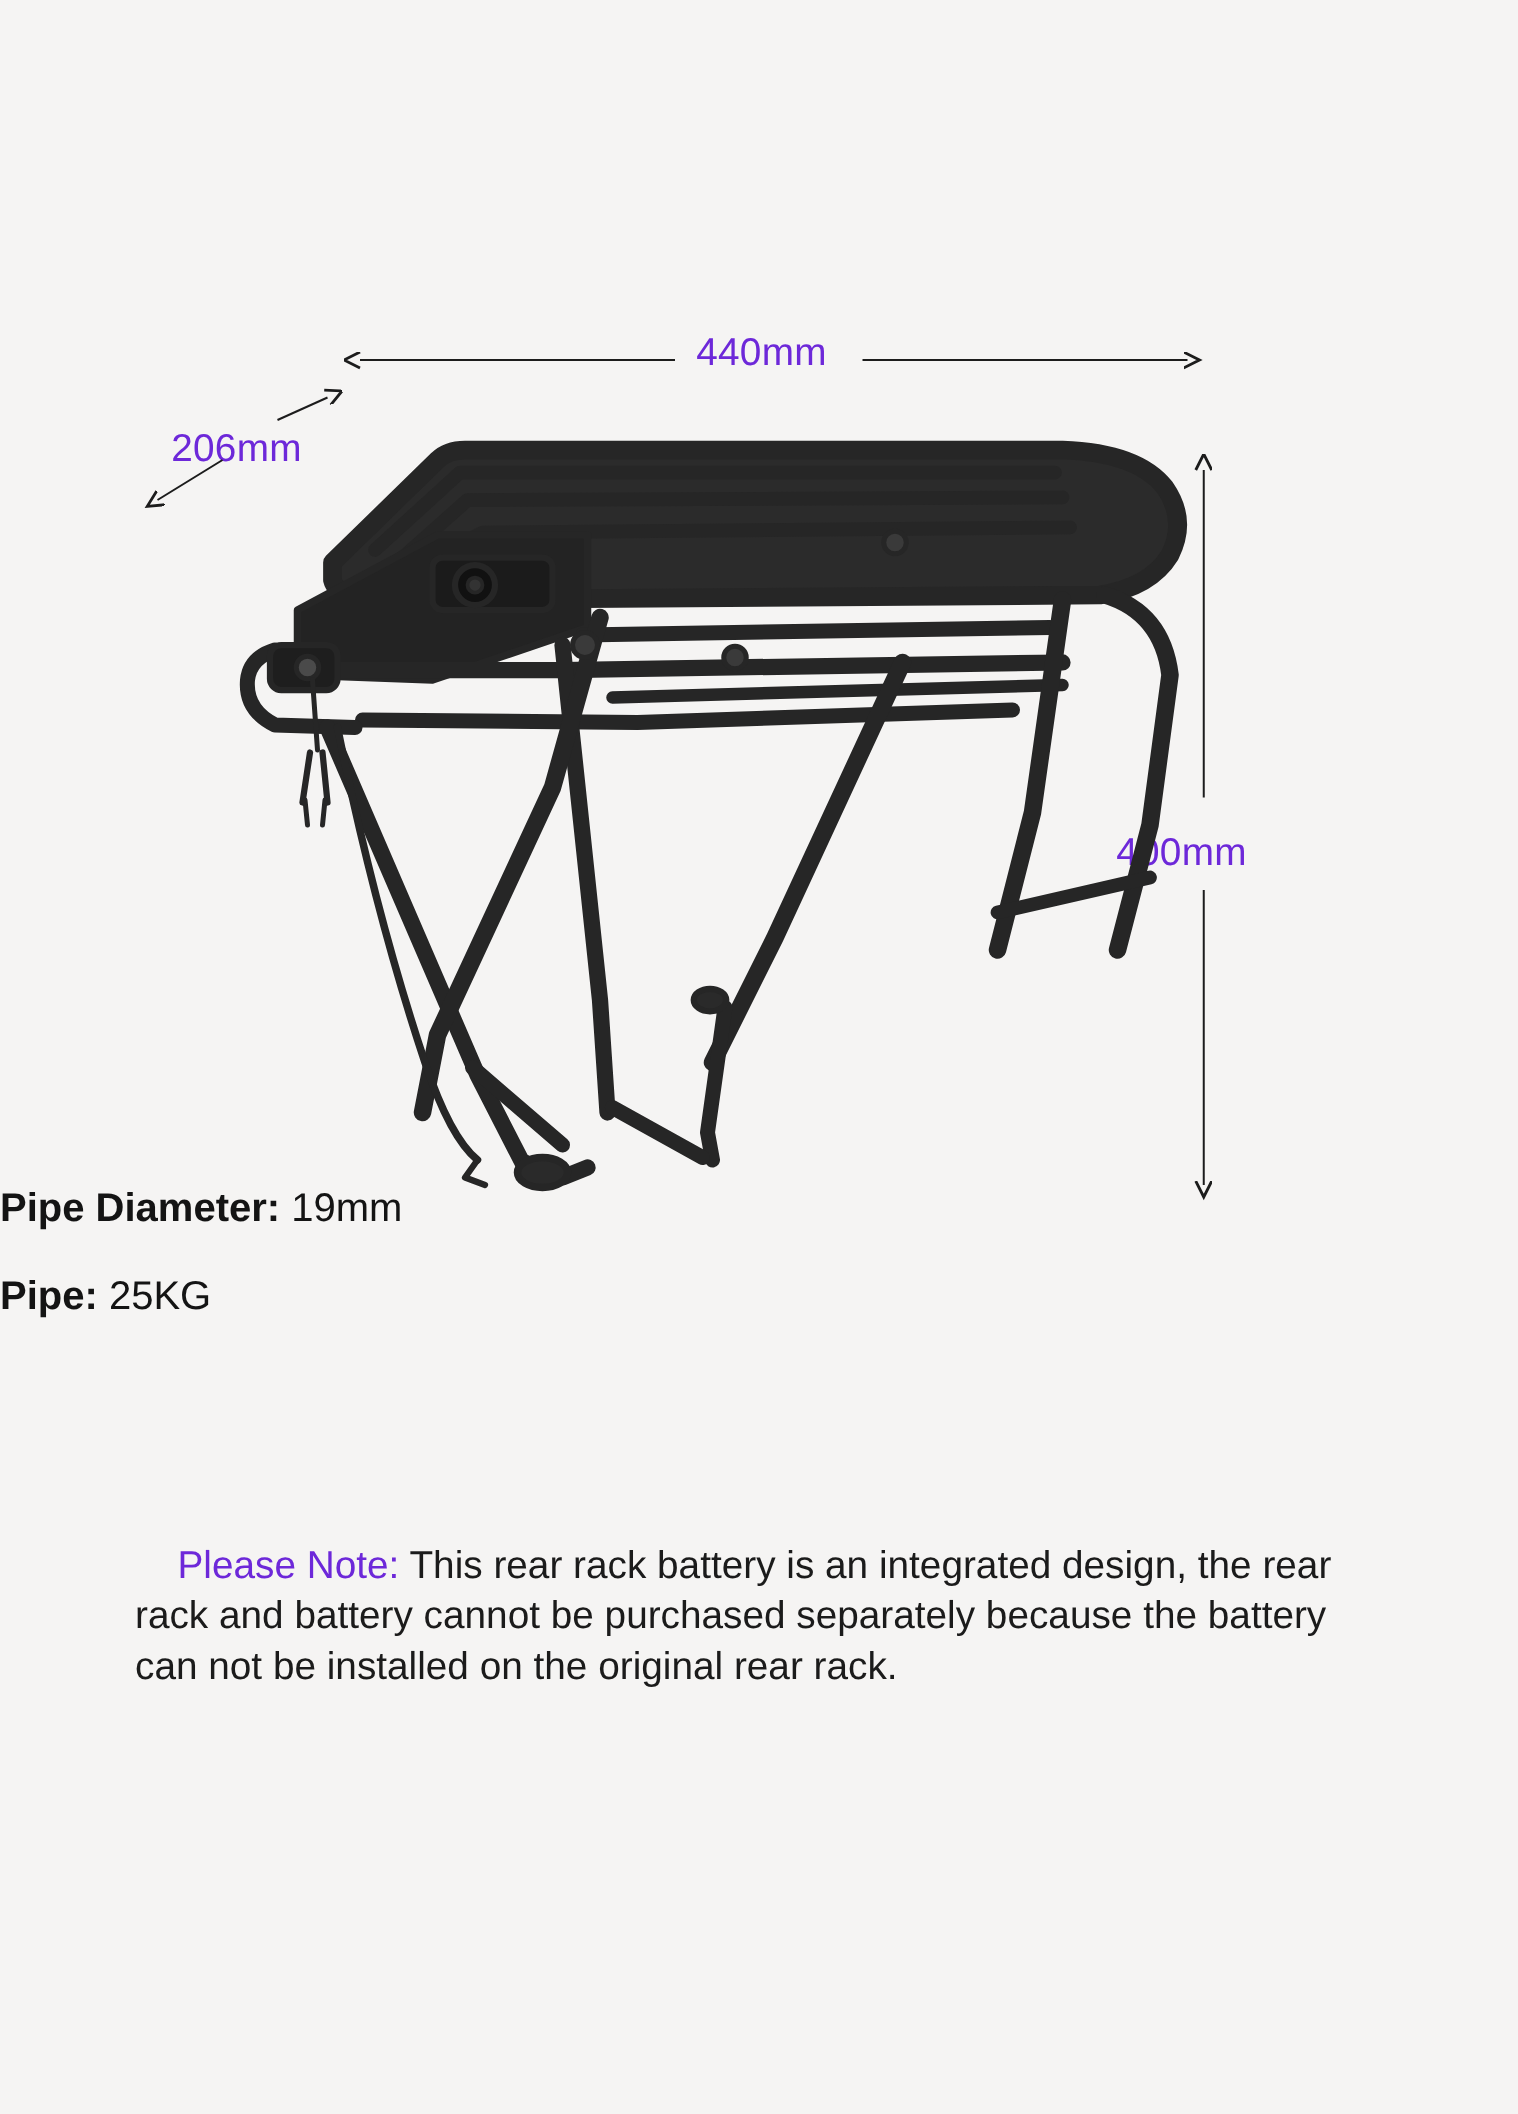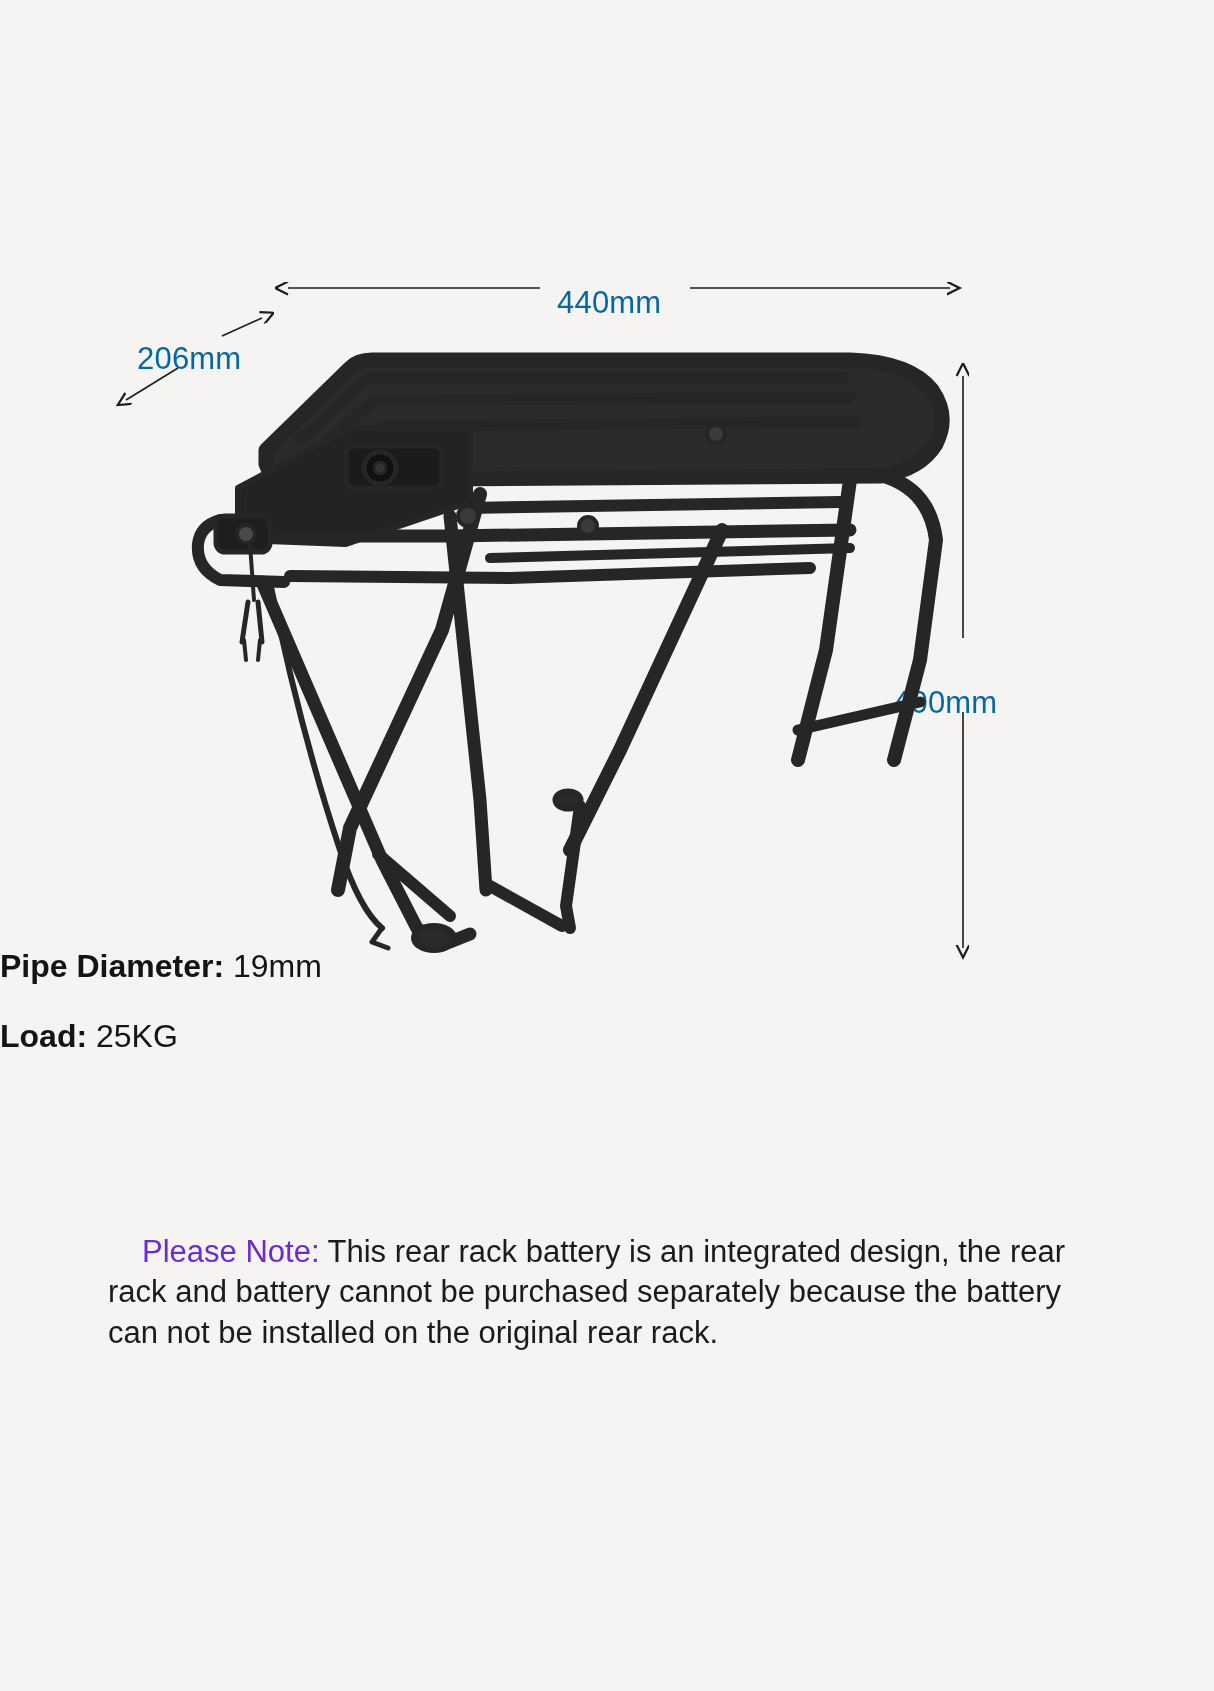--- a/index.html
+++ b/index.html
@@ -21,26 +21,25 @@
     width: 1214px;
     height: 1691px;
     background: #f5f4f3;
   }
 
   
   .dim-label {
     position: absolute;
     font-size: 31px;
     letter-spacing: 0.2px;
-    color: #0369a1;
+    color: #6d28d9;
     white-space: nowrap;
-    margin-top: 21px;
   }
   #dim-width-label { left: 557px; top: 264px; }
-  #dim-depth-label { left: 137px; top: 320px; }
+  #dim-depth-label { left: 137px; top: 341px; }
   #dim-height-label { left: 893px; top: 664px; }
 
   
   .overlay-svg {
     position: absolute;
     left: 0;
     top: 0;
     width: 1214px;
     height: 1691px;
     pointer-events: none;
@@ -178,21 +177,21 @@
       </g>
     </svg>
   </div>
 
   <div class="specs">
     <div class="spec-line">
       <span class="spec-key">Pipe Diameter:</span>
       <span class="spec-val">19mm</span>
     </div>
     <div class="spec-line">
-      <span class="spec-key">Load:</span>
+      <span class="spec-key">Pipe:</span>
       <span class="spec-val">25KG</span>
     </div>
   </div>
 
   <div class="note">
     <span class="note-prefix">Please Note:</span><span> This rear rack battery is an integrated design, the rear rack and battery cannot be purchased separately because the battery can not be installed on the original rear rack.</span>
   </div>
 
 </div>
 

